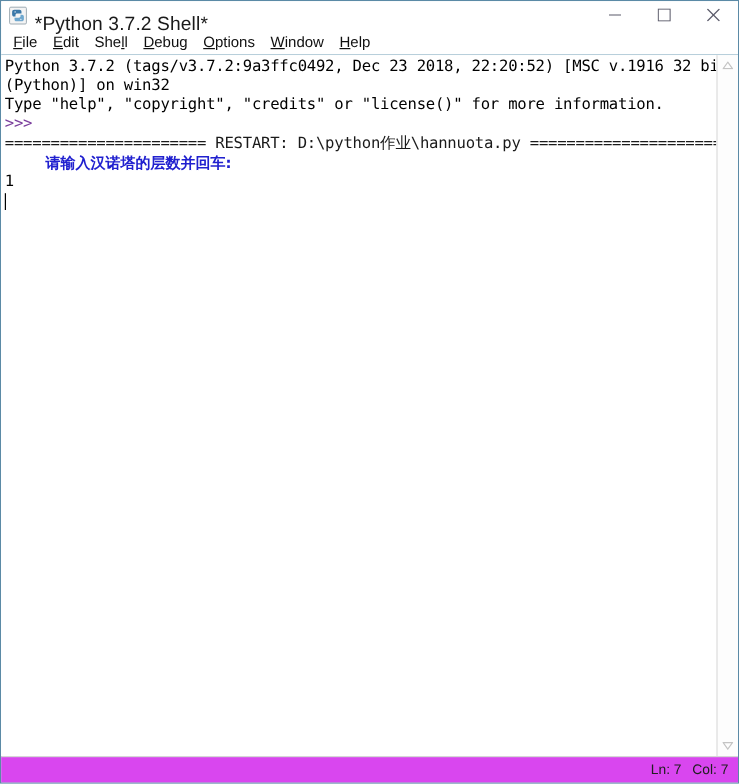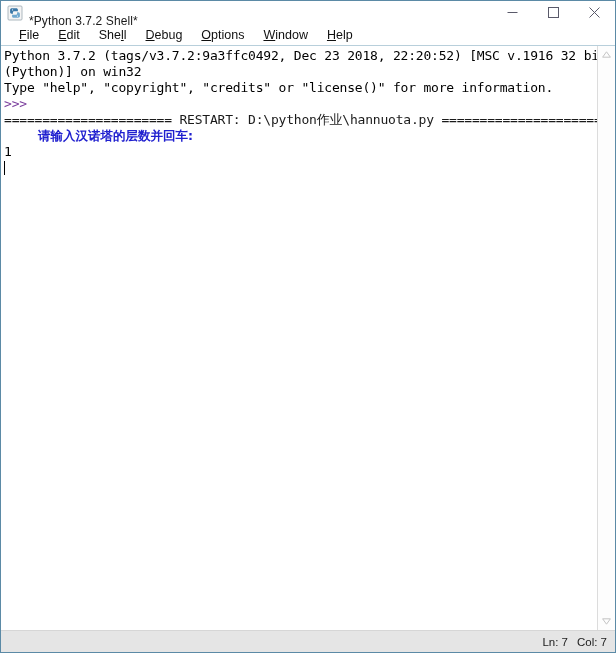--- a/index.html
+++ b/index.html
@@ -40,21 +40,21 @@
     padding-left: 6px;
     gap: 6px;
   }
   #app-icon {
     width: 16px;
     height: 16px;
     position: relative;
     flex: 0 0 auto;
   }
   #title-text {
-    font-size: 12px;
+    font-size: 16px;
     color: #1a1a1a;
     font-family: "Liberation Sans", sans-serif;
     white-space: nowrap;
     letter-spacing: 0.1px;
     margin-top: 16px;
   }
   #win-controls {
     position: absolute;
     right: 0;
     top: 0;
@@ -71,22 +71,22 @@
   }
   .win-btn svg { display: block; }
 
   
   #menubar {
     height: 21px;
     min-height: 21px;
     background: #ffffff;
     display: flex;
     align-items: center;
-    padding-left: 12px;
-    gap: 6px;
+    padding-left: 4px;
+    gap: 0px;
   }
   .menu-item {
     font-size: 12.5px;
     color: #101010;
     padding: 1px 7px 1px 6px;
     white-space: nowrap;
     font-family: "Liberation Sans", sans-serif;
   }
   .menu-item .accel {
     text-decoration: underline;
@@ -156,21 +156,21 @@
   #sb-track {
     flex: 1 1 auto;
     width: 17px;
     position: relative;
   }
 
   
   #statusbar {
     height: 21px;
     min-height: 21px;
-    background: #e5e5e5;
+    background: #d946ef;
     border-top: 1px solid #d6d6d6;
     display: flex;
     align-items: center;
     justify-content: flex-end;
     padding-right: 8px;
     gap: 9px;
   }
   .status-text {
     font-size: 11.5px;
     color: #202020;

